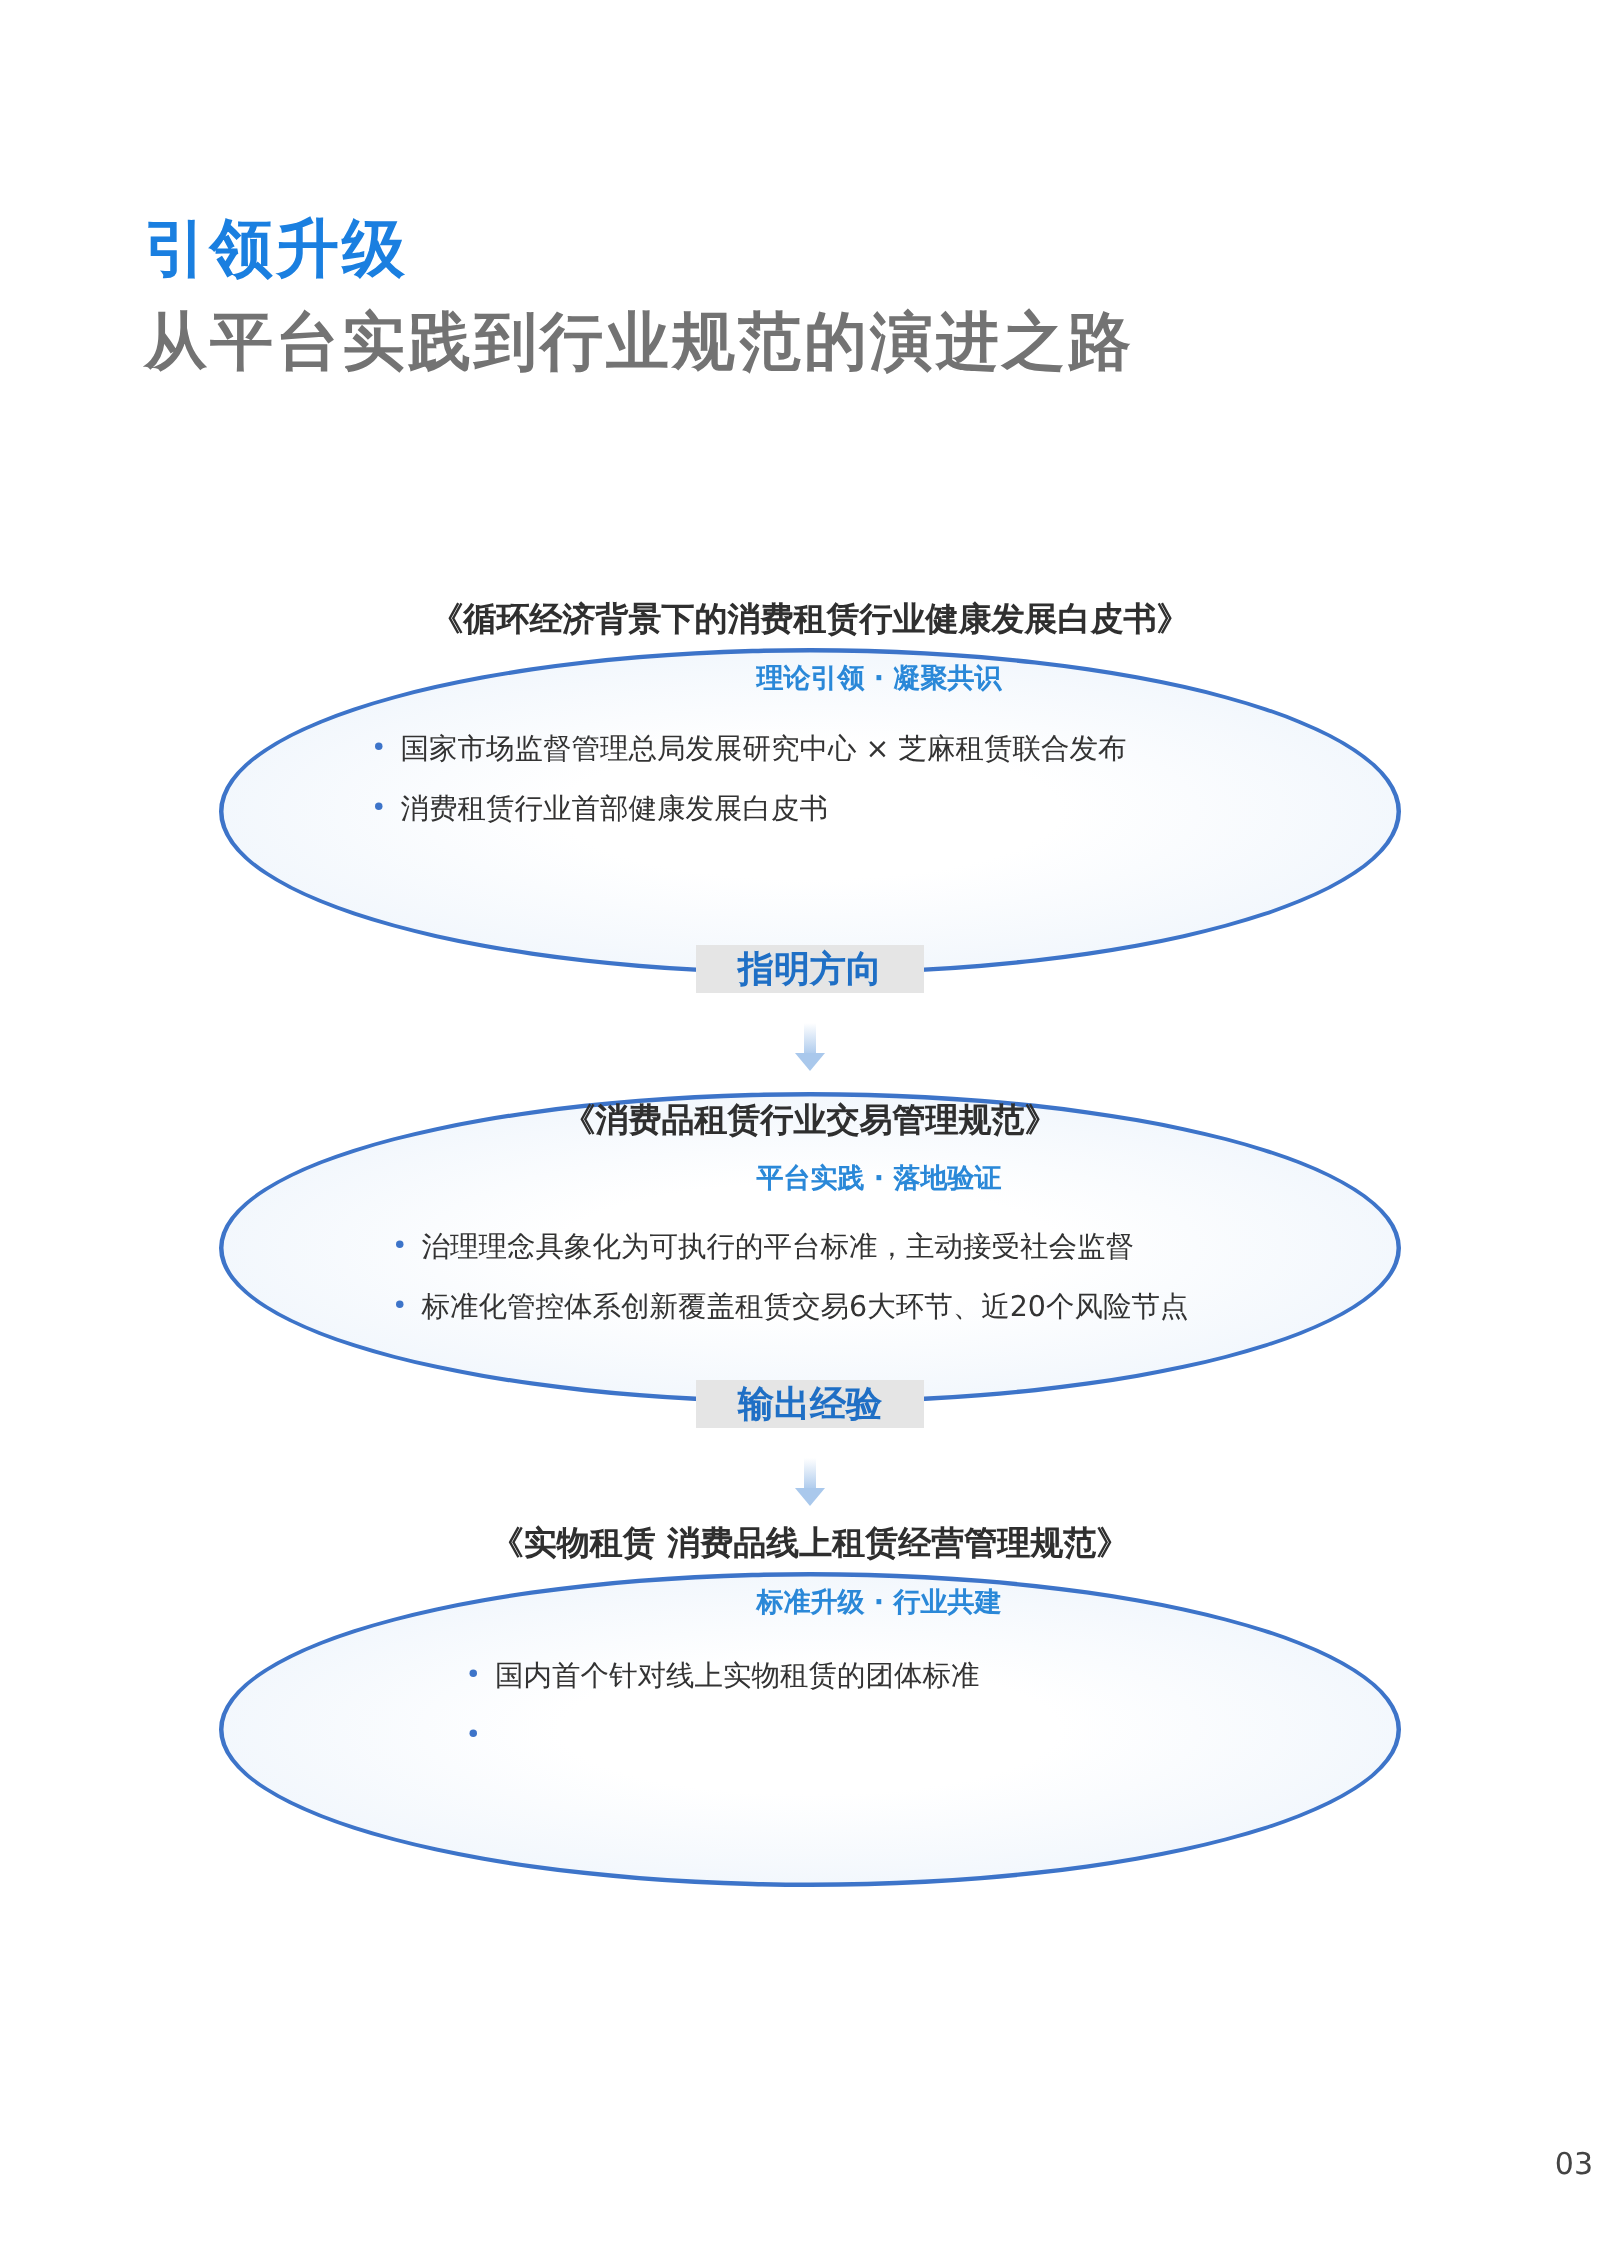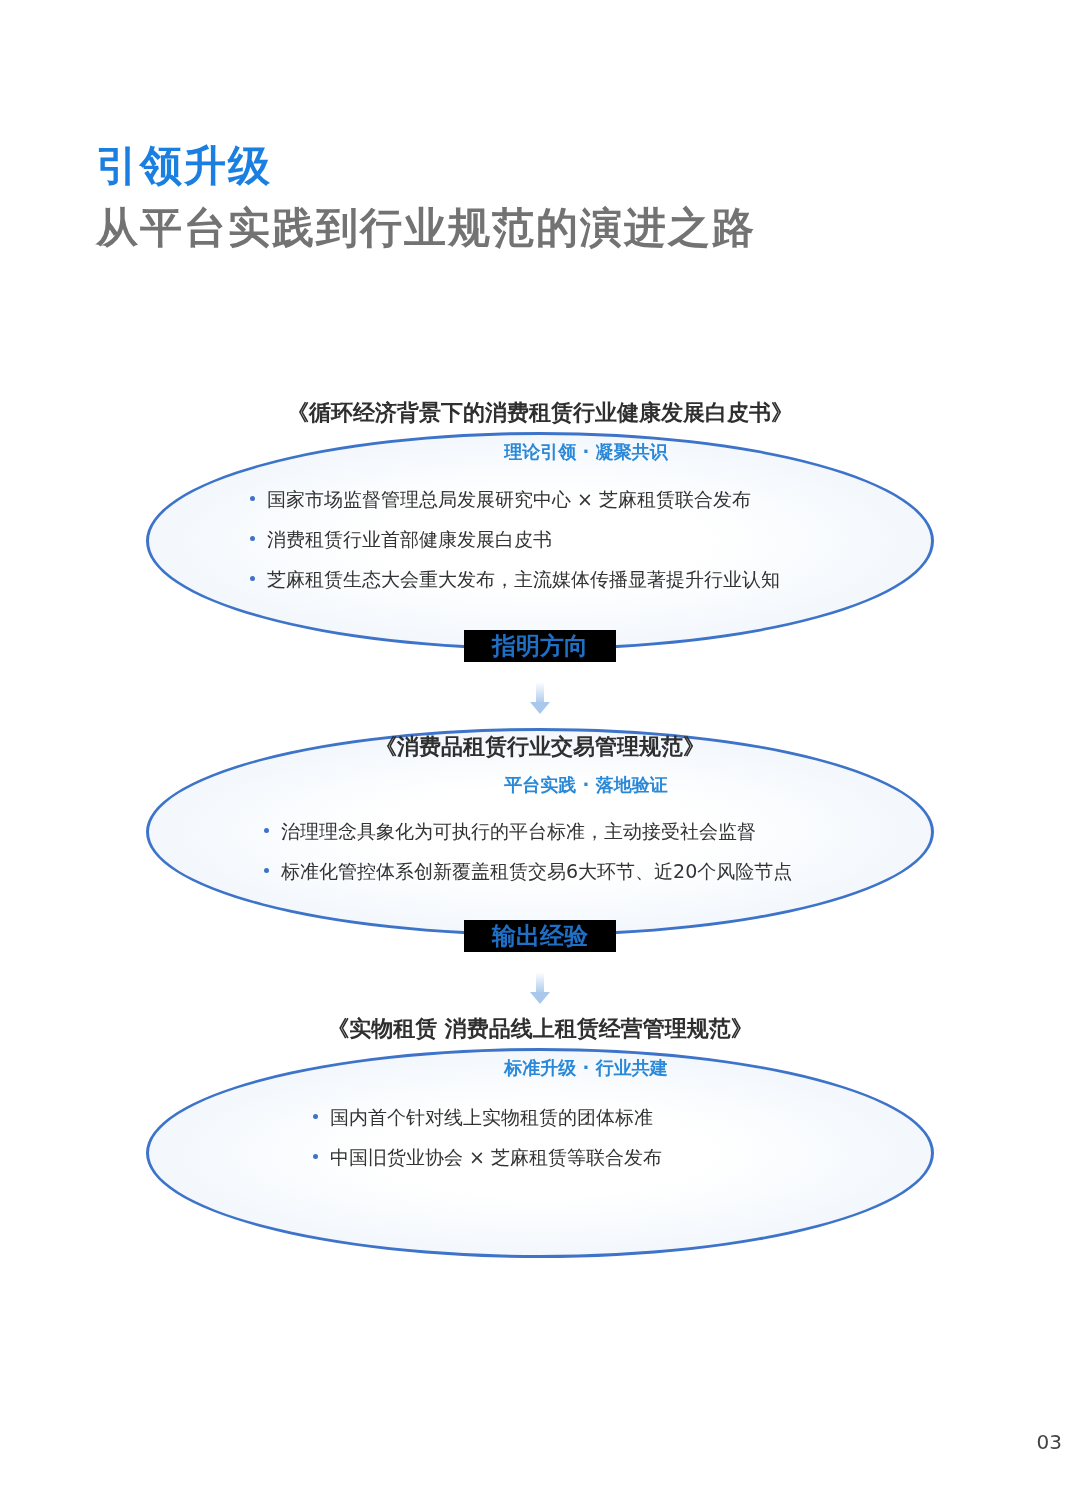--- a/index.html
+++ b/index.html
@@ -15,21 +15,21 @@
              box-sizing: border-box; }
   .doc-title { position: absolute; left: 0; width: 1080px; text-align: center;
                font-size: 22px; font-weight: bold; color: #2f2f2f; }
   .subtitle { position: absolute; left: 0; width: 1080px; text-align: center;
               font-size: 18px; font-weight: bold; color: #2a88d8; margin-left: 46px; }
   .bullets { position: absolute; list-style: none; margin: 0; padding: 0; }
   .bullets li { font-size: 19px; color: #333; height: 40px; line-height: 40px; white-space: nowrap; }
   .bullets li .dot { display: inline-block; width: 5px; height: 5px; border-radius: 50%;
                      background: #3d74c9; margin-right: 12px; vertical-align: middle; position: relative; top: -2px; }
   .connector { position: absolute; left: 0; width: 1080px; text-align: center; }
-  .connector-label { display: inline-block; background: #000000; padding: 0 28px;
+  .connector-label { display: inline-block; background: #e5e5e5; padding: 0 28px;
                      font-size: 24px; font-weight: bold; color: #1f6fc5; }
   .arrow { position: absolute; left: 530px; width: 20px; height: 34px; }
   .arrow .shaft { position: absolute; left: 6px; top: 0; width: 8px; height: 22px;
                   background: linear-gradient(#ffffff, #a9c8ec); }
   .arrow .head { position: absolute; left: 0; top: 20px; width: 0; height: 0;
                  border-left: 10px solid transparent; border-right: 10px solid transparent;
                  border-top: 12px solid #a9c8ec; }
   .page-num { position: absolute; right: 18px; top: 1430px; font-size: 20px; color: #444; }
 </style>
 </head>
@@ -37,21 +37,20 @@
 
 <div class="kicker">引领升级</div>
 <div class="title">从平台实践到行业规范的演进之路</div>
 
 <div class="ellipse" style="top:432px; height:218px;"></div>
 <div class="doc-title" style="top:398px;">《循环经济背景下的消费租赁行业健康发展白皮书》</div>
 <div class="subtitle" style="top:440px;">理论引领 · 凝聚共识</div>
 <ul class="bullets" style="left:250px; top:479px;">
   <li><span class="dot"></span><span>国家市场监督管理总局发展研究中心 × 芝麻租赁联合发布</span></li>
   <li><span class="dot"></span><span>消费租赁行业首部健康发展白皮书</span></li>
-  <li><span class="dot"></span><span>芝麻租赁生态大会重大发布，主流媒体传播显著提升行业认知</span></li>
 </ul>
 <div class="connector" style="top:630px;">
   <span class="connector-label">指明方向</span>
 </div>
 <div class="arrow" style="top:682px;">
     <div class="shaft"></div>
     <div class="head"></div>
   </div>
 
 <div class="ellipse" style="top:728px; height:208px;"></div>
@@ -67,16 +66,16 @@
 <div class="arrow" style="top:972px;">
     <div class="shaft"></div>
     <div class="head"></div>
   </div>
 
 <div class="ellipse" style="top:1048px; height:210px;"></div>
 <div class="doc-title" style="top:1014px;">《实物租赁 消费品线上租赁经营管理规范》</div>
 <div class="subtitle" style="top:1056px;">标准升级 · 行业共建</div>
 <ul class="bullets" style="left:313px; top:1097px;">
   <li><span class="dot"></span><span>国内首个针对线上实物租赁的团体标准</span></li>
-  <li><span class="dot"></span><span>中国旧货业协会 × 芝麻租赁等联合发布</span></li>
+  <li><span class="dot"></span></li>
 </ul>
 
 <div class="page-num">03</div>
 
 </body></html>

